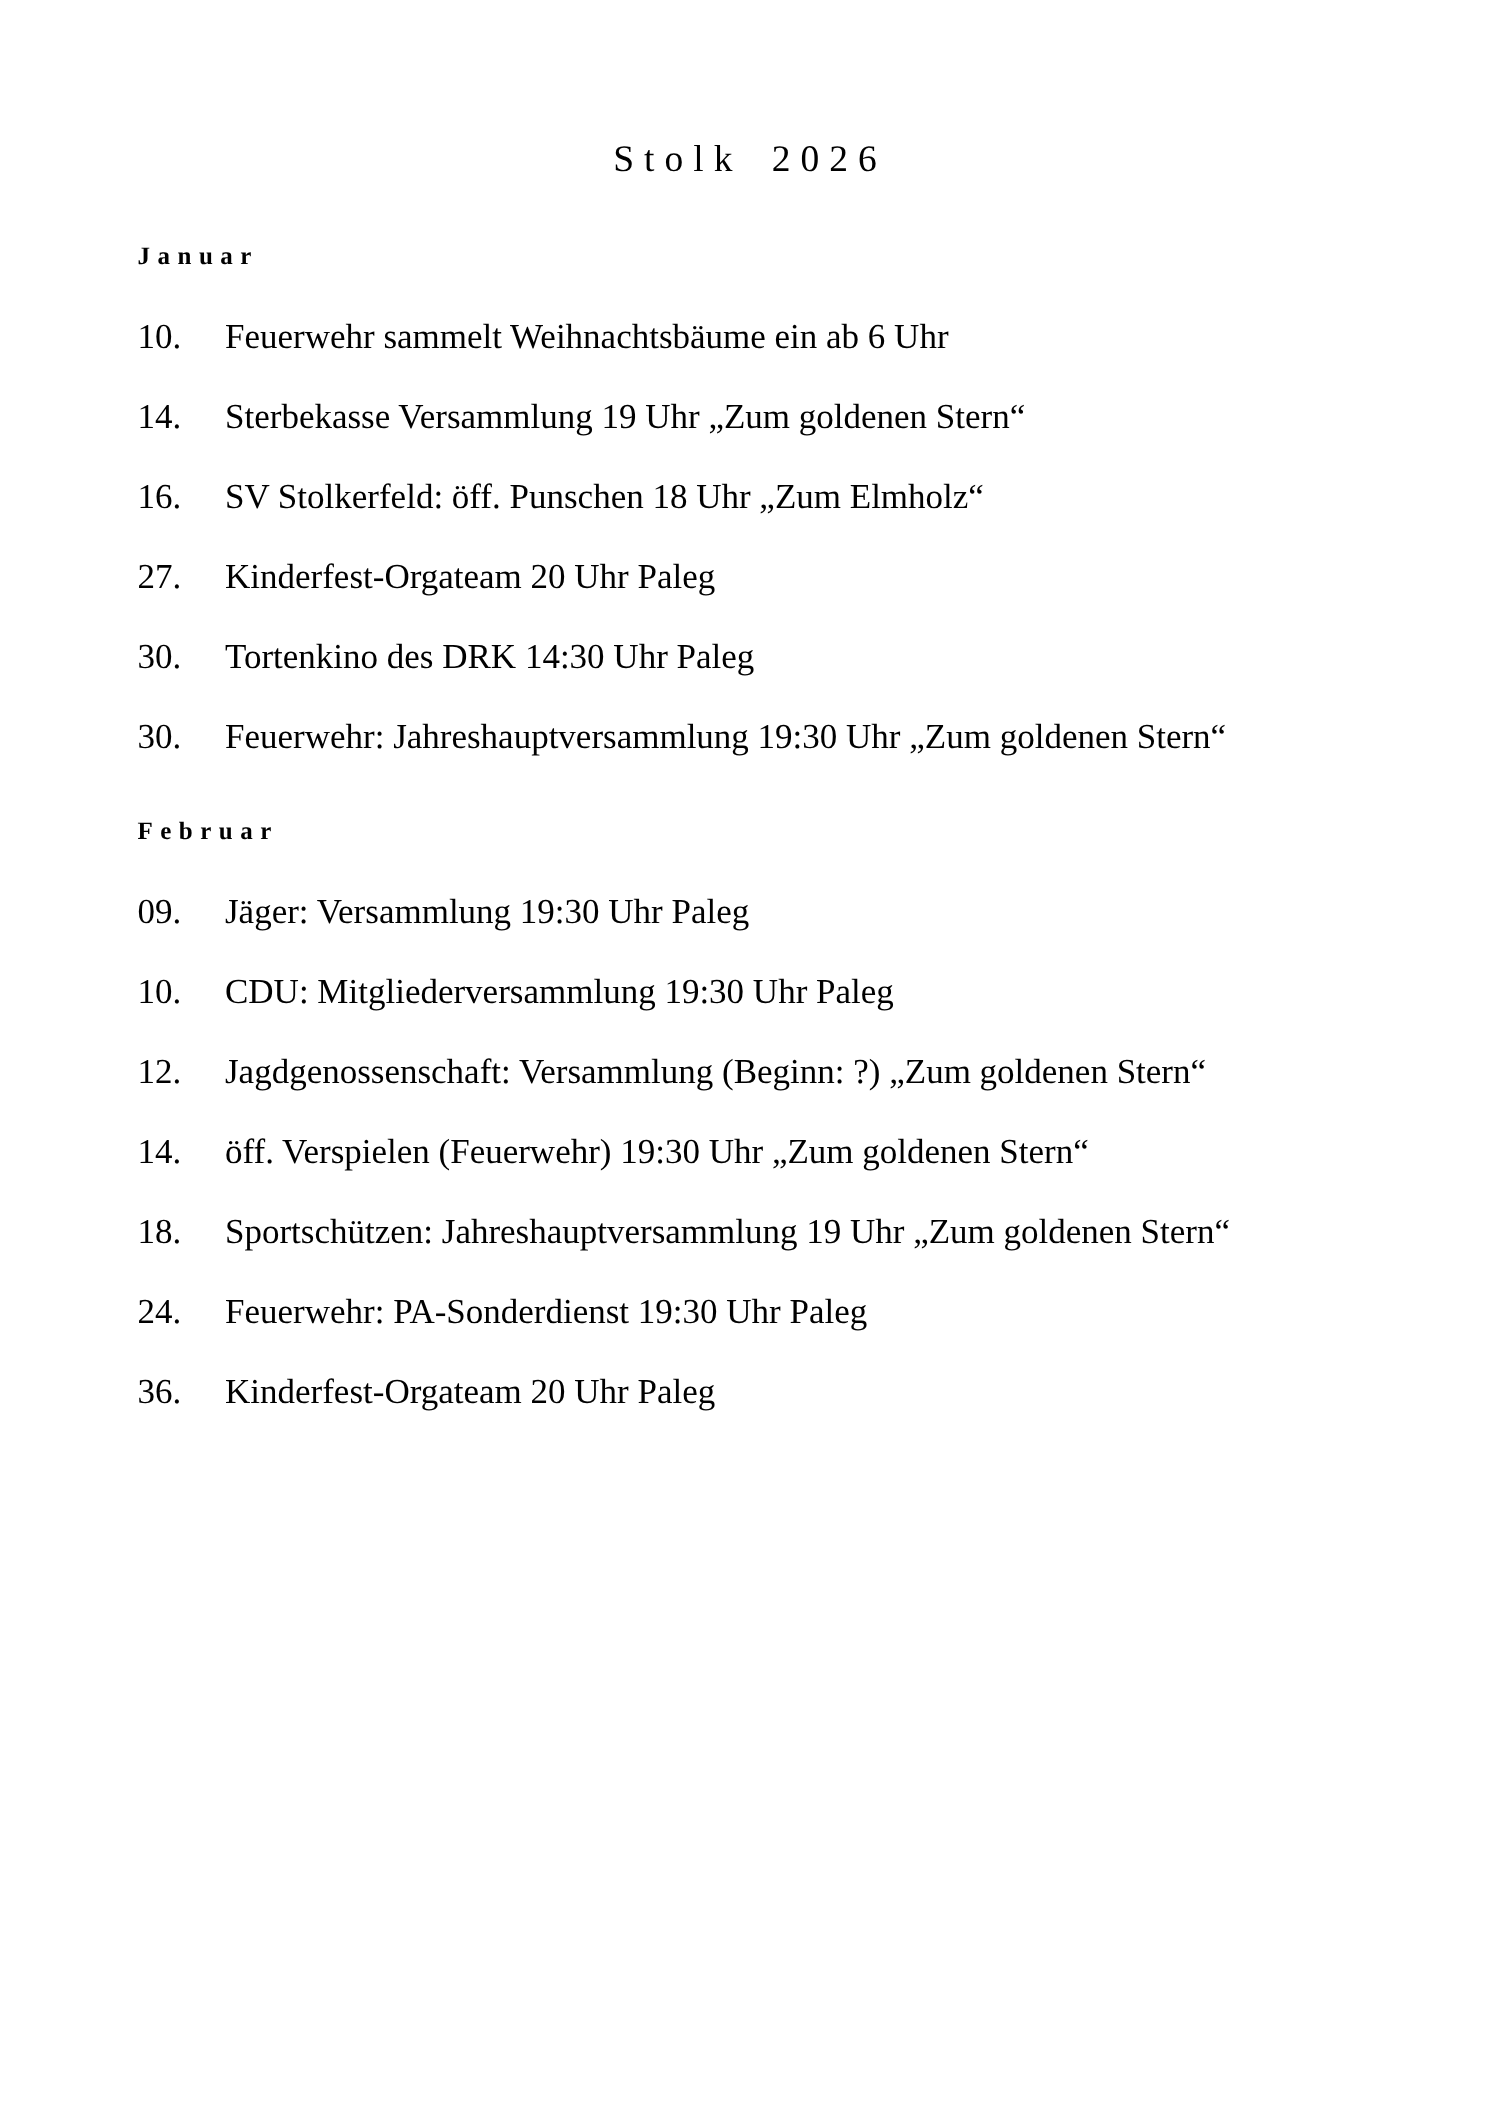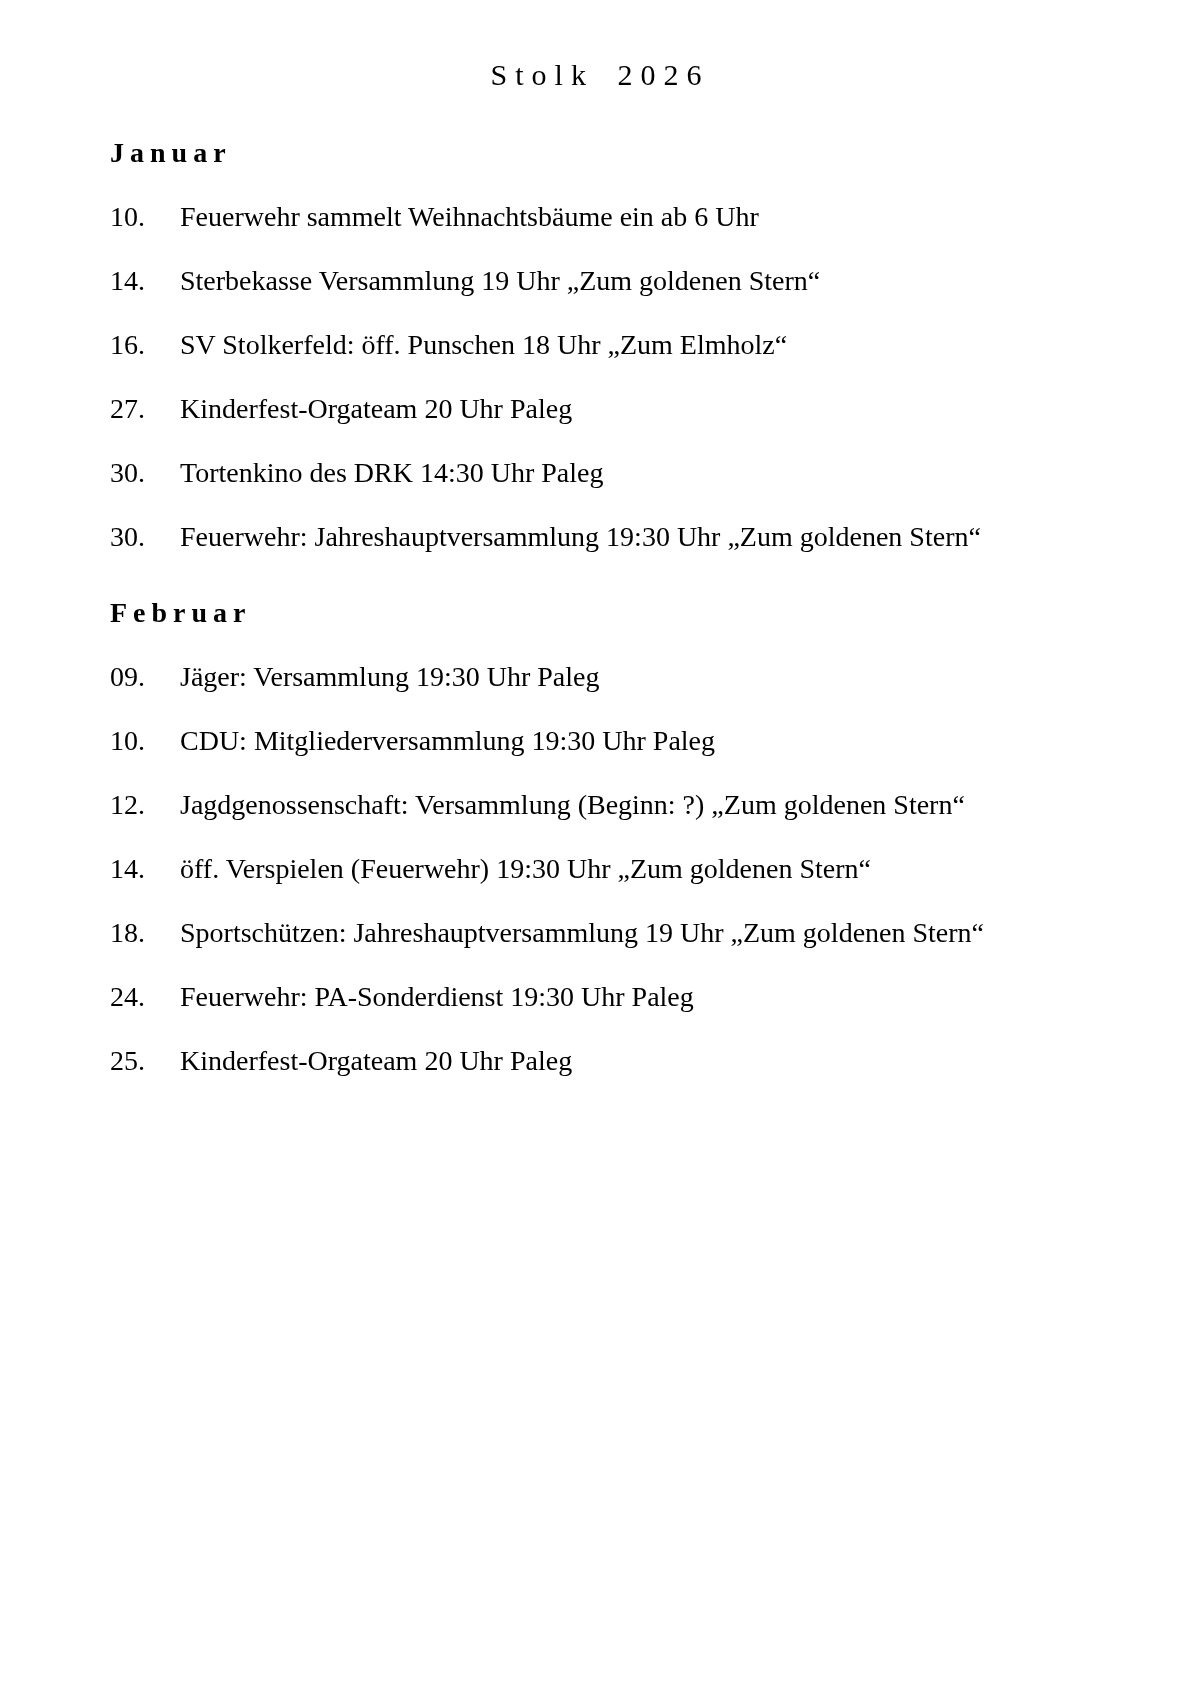--- a/index.html
+++ b/index.html
@@ -8,39 +8,39 @@
     background: #ffffff;
   }
   .page {
     position: relative;
     width: 1190px;
     height: 1683px;
     background: #ffffff;
     color: #000000;
     font-family: "Liberation Serif", "DejaVu Serif", serif;
     box-sizing: border-box;
-    padding: 56px 100px 0 110px;
+    padding: 109px 100px 0 110px;
     overflow: hidden;
   }
   .doc-title {
     margin: 0 0 6px 0;
     font-size: 30px;
     font-weight: normal;
     text-align: center;
     letter-spacing: 8px;
     word-spacing: 8px;
     line-height: 38px;
     white-space: nowrap;
   }
   .month-section {
     margin: 0;
   }
   .month-heading {
     margin: 41px 0 0 0;
-    font-size: 28px;
+    font-size: 20px;
     font-weight: bold;
     letter-spacing: 6px;
     line-height: 35px;
   }
   .entry-row {
     display: flex;
     align-items: center;
     margin-top: 29px;
     font-size: 28px;
     line-height: 35px;
@@ -123,19 +123,19 @@
     <span class="entry-text">Sportschützen: Jahreshauptversammlung 19 Uhr „Zum goldenen Stern“</span>
   </div>
 
 
   <div class="entry-row">
     <span class="entry-day">24.</span>
     <span class="entry-text">Feuerwehr: PA-Sonderdienst 19:30 Uhr Paleg</span>
   </div>
 
   <div class="entry-row">
-    <span class="entry-day">25.</span>
+    <span class="entry-day">36.</span>
     <span class="entry-text">Kinderfest-Orgateam 20 Uhr Paleg</span>
   </div>
 </div>
   </section>
 </div>
 </div>
 
 </body></html>

